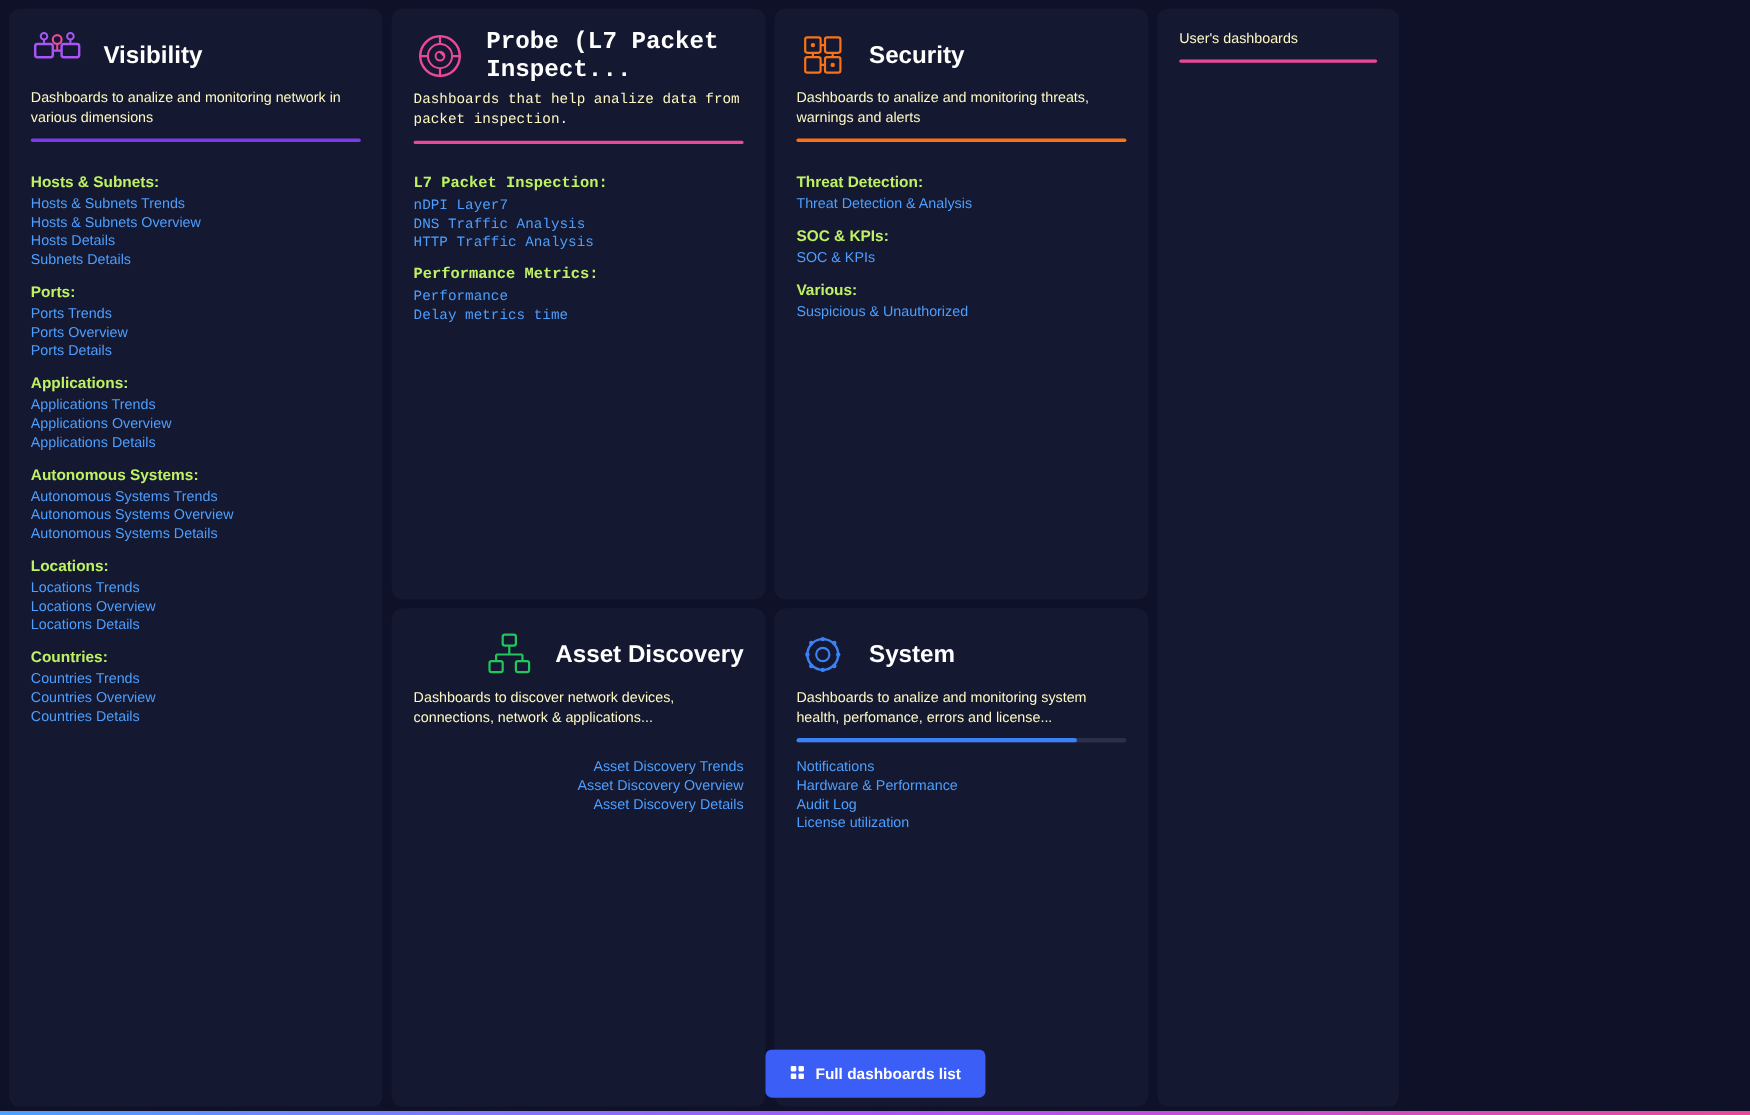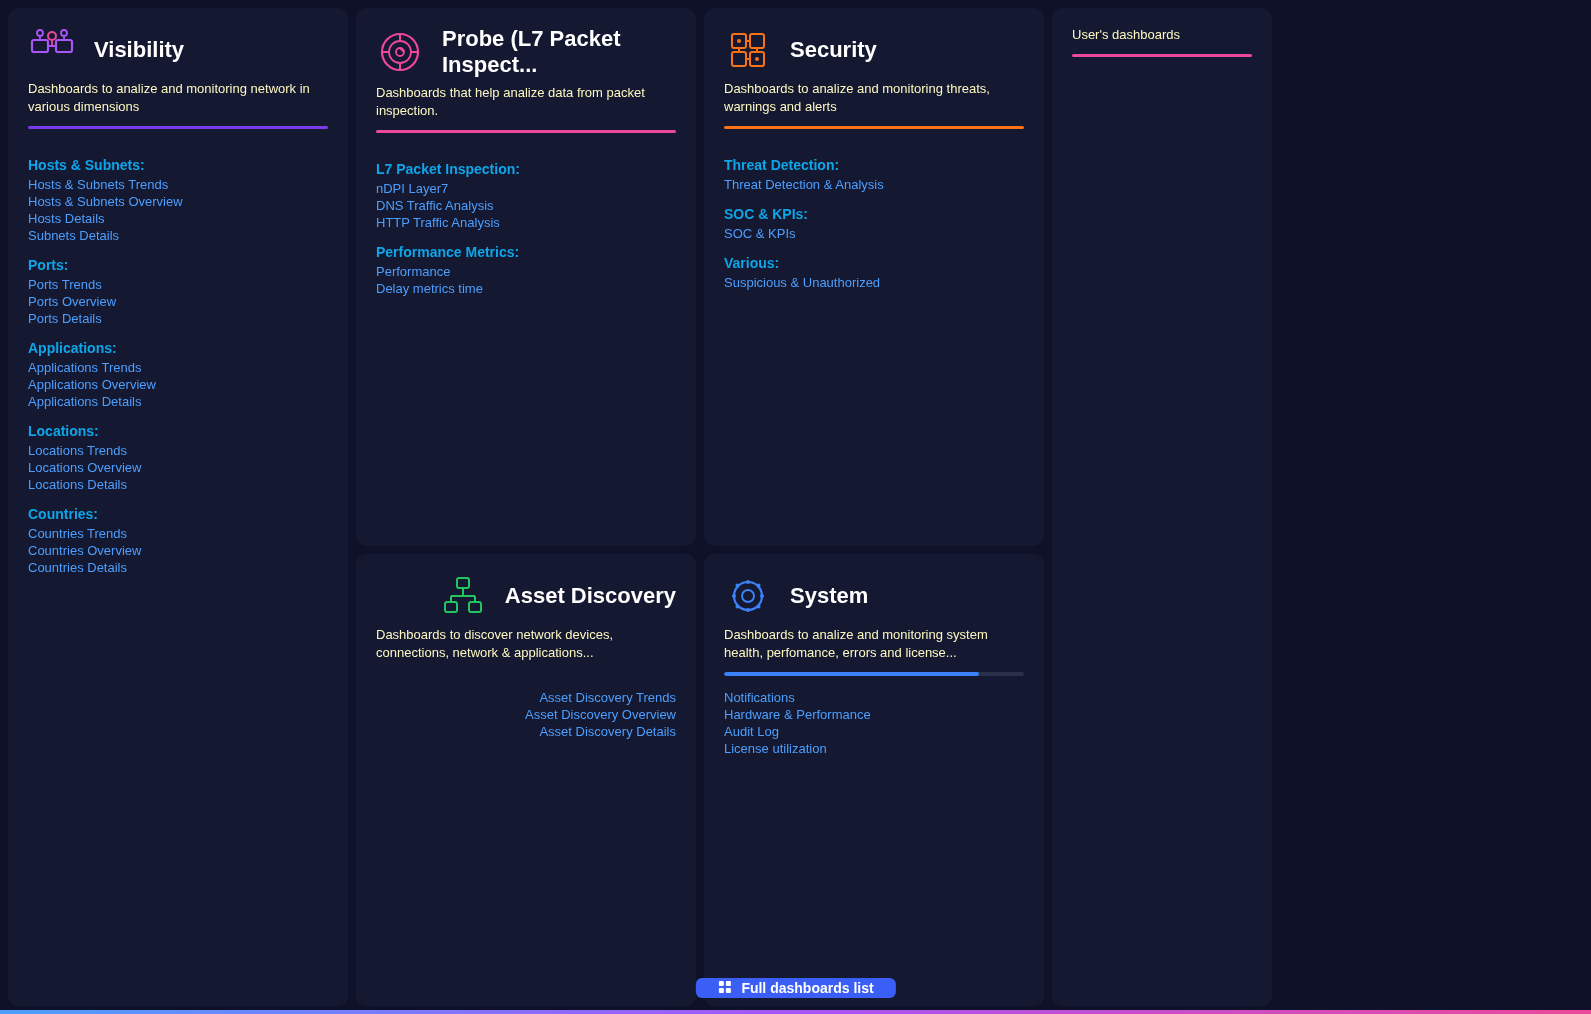--- a/index.html
+++ b/index.html
@@ -50,41 +50,42 @@
       line-height: 1.4;
     }
     .accent-bar {
       height: 3px;
       border-radius: 2px;
       margin-bottom: 16px;
     }
     .section-label {
       font-size: 14px;
       font-weight: 600;
-      color: #0ea5e9;
+      color: #bef264;
       margin-top: 12px;
       margin-bottom: 4px;
     }
     .link {
       font-size: 13px;
       color: #4d9fff;
       cursor: pointer;
       display: block;
       margin-bottom: 2px;
       text-decoration: none;
     }
     
     .visibility-card {
       grid-row: 1 / 3;
       grid-column: 1 / 2;
     }
     
     .probe-card {
       grid-row: 1 / 2;
       grid-column: 2 / 3;
+      font-family: Liberation Mono, monospace;
     }
     
     .security-card {
       grid-row: 1 / 2;
       grid-column: 3 / 4;
     }
     
     .custom-card {
       grid-row: 1 / 3;
       grid-column: 4 / 5;
@@ -110,21 +111,21 @@
     }
     .full-dashboards-btn {
       position: fixed;
       bottom: 16px;
       left: 50%;
       transform: translateX(-50%);
       background: #3b5ef6;
       color: #fff;
       border: none;
       border-radius: 6px;
-      padding: 2px 22px;
+      padding: 14px 22px;
       font-size: 14px;
       font-weight: 600;
       cursor: pointer;
       display: flex;
       align-items: center;
       gap: 8px;
       z-index: 100;
     }
     
     .progress-wrap {
@@ -179,20 +180,26 @@
       <a class="link">Ports Details</a>
     </div>
 
     <div>
       <div class="section-label">Applications:</div>
       <a class="link">Applications Trends</a>
       <a class="link">Applications Overview</a>
       <a class="link">Applications Details</a>
     </div>
 
+    <div>
+      <div class="section-label">Autonomous Systems:</div>
+      <a class="link">Autonomous Systems Trends</a>
+      <a class="link">Autonomous Systems Overview</a>
+      <a class="link">Autonomous Systems Details</a>
+    </div>
 
     <div>
       <div class="section-label">Locations:</div>
       <a class="link">Locations Trends</a>
       <a class="link">Locations Overview</a>
       <a class="link">Locations Details</a>
     </div>
 
     <div>
       <div class="section-label">Countries:</div>

